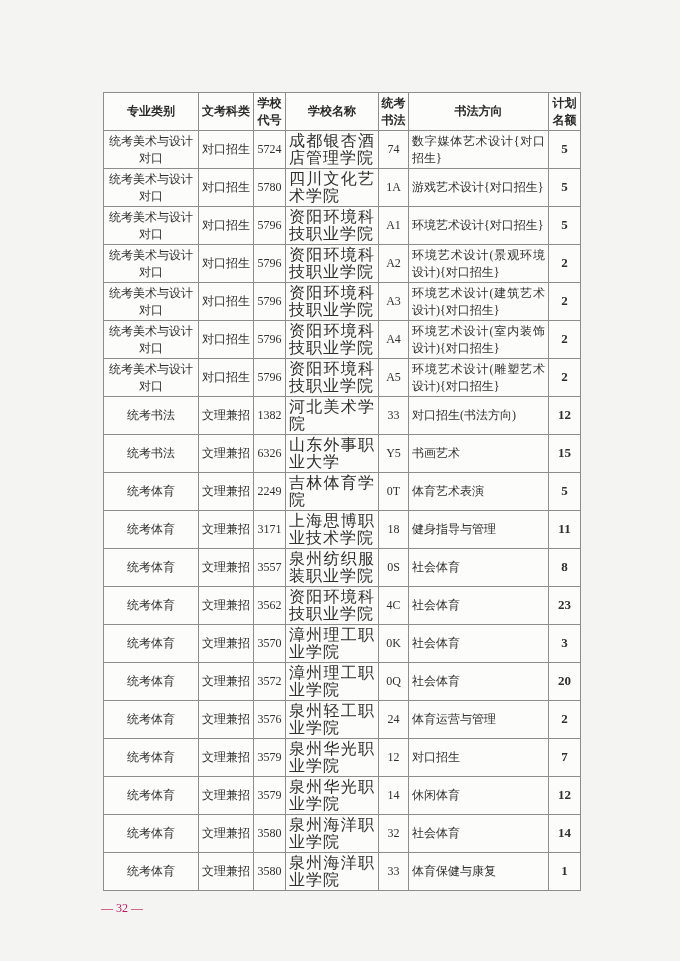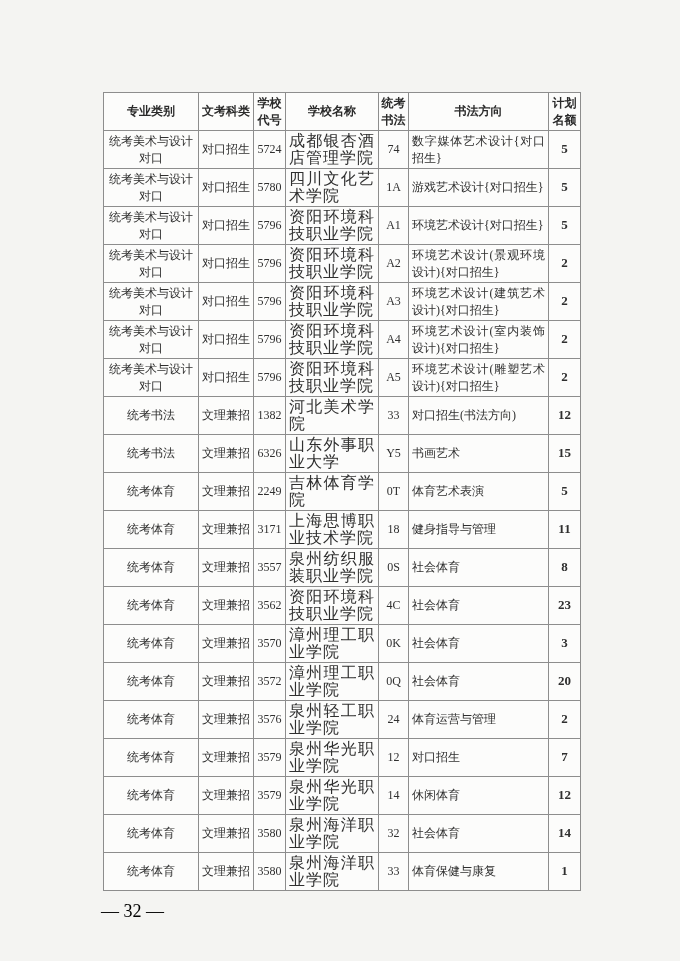--- a/index.html
+++ b/index.html
@@ -59,22 +59,22 @@
   }
   td.col7 {
     font-weight: bold;
     font-size: 13px;
   }
   td.col3 { padding: 10px 1px; }
   .footer-page {
     position: absolute;
     left: 101px;
     top: 901px;
-    font-size: 18px;
-    color: #000000;
+    font-size: 12px;
+    color: #be185d;
   }
 </style>
 </head>
 <body>
 
 <div class="table-wrap">
   <table>
     <colgroup>
       <col class="c1">
         <col class="c2">

